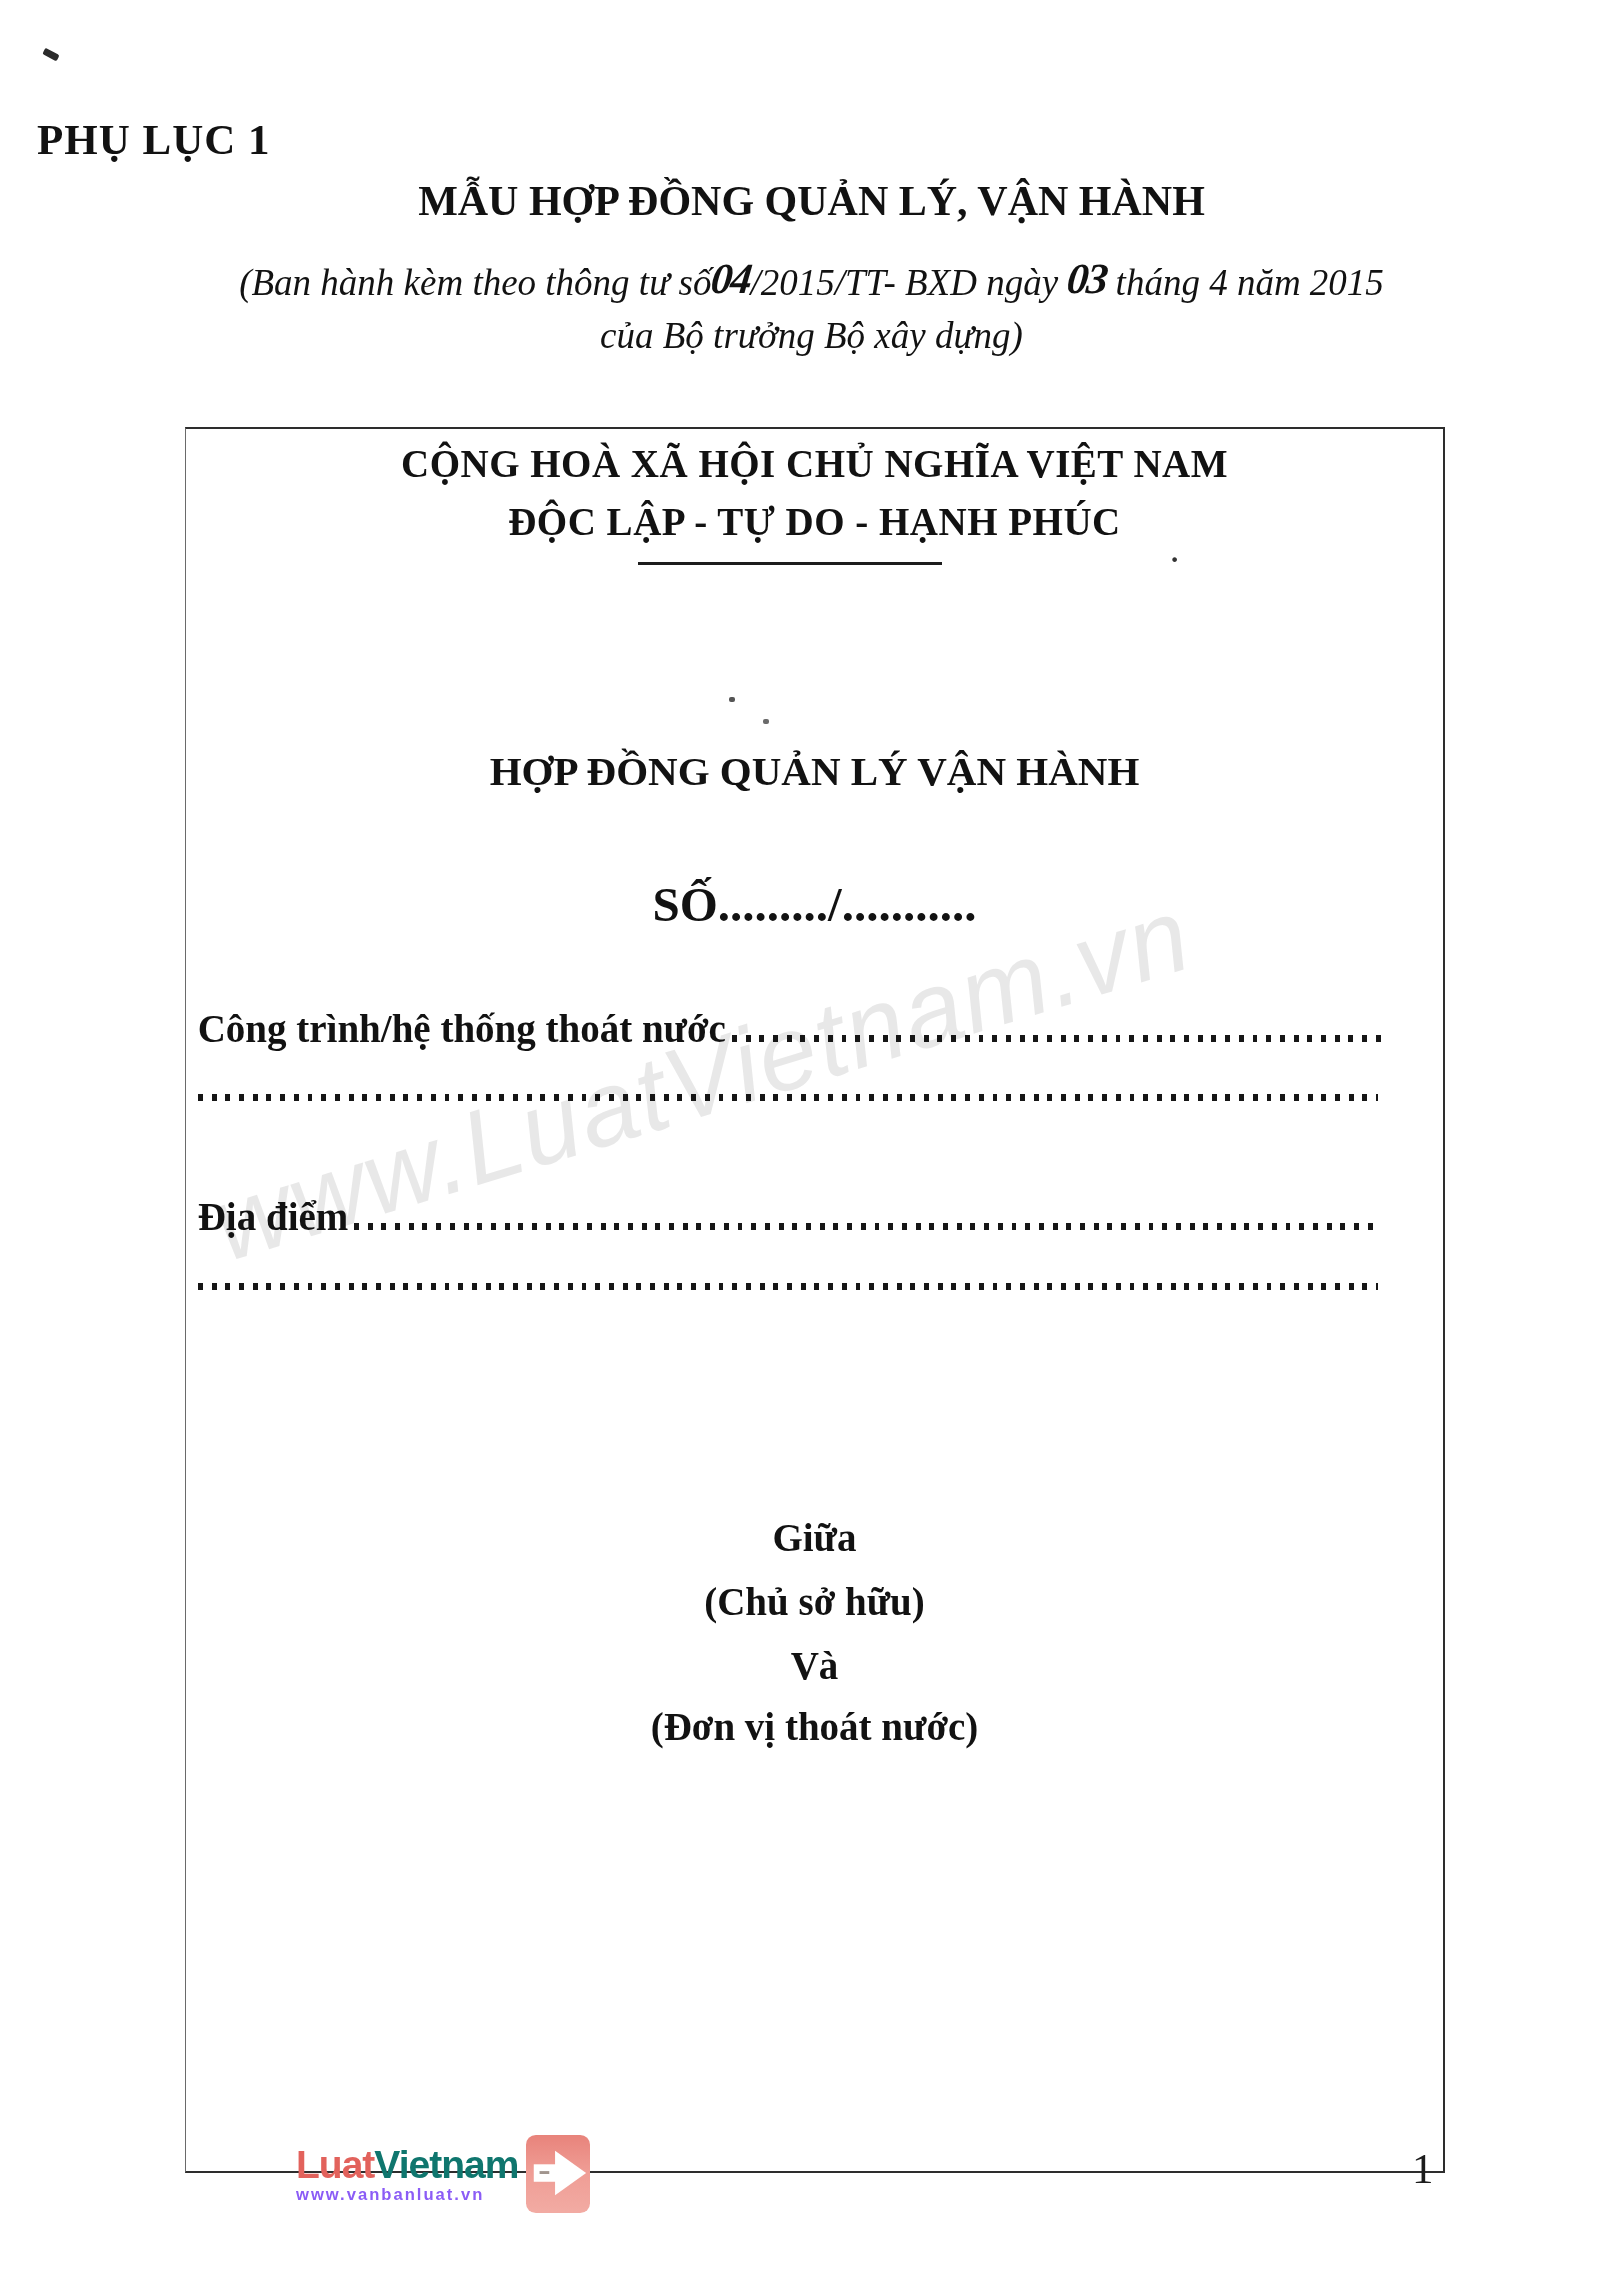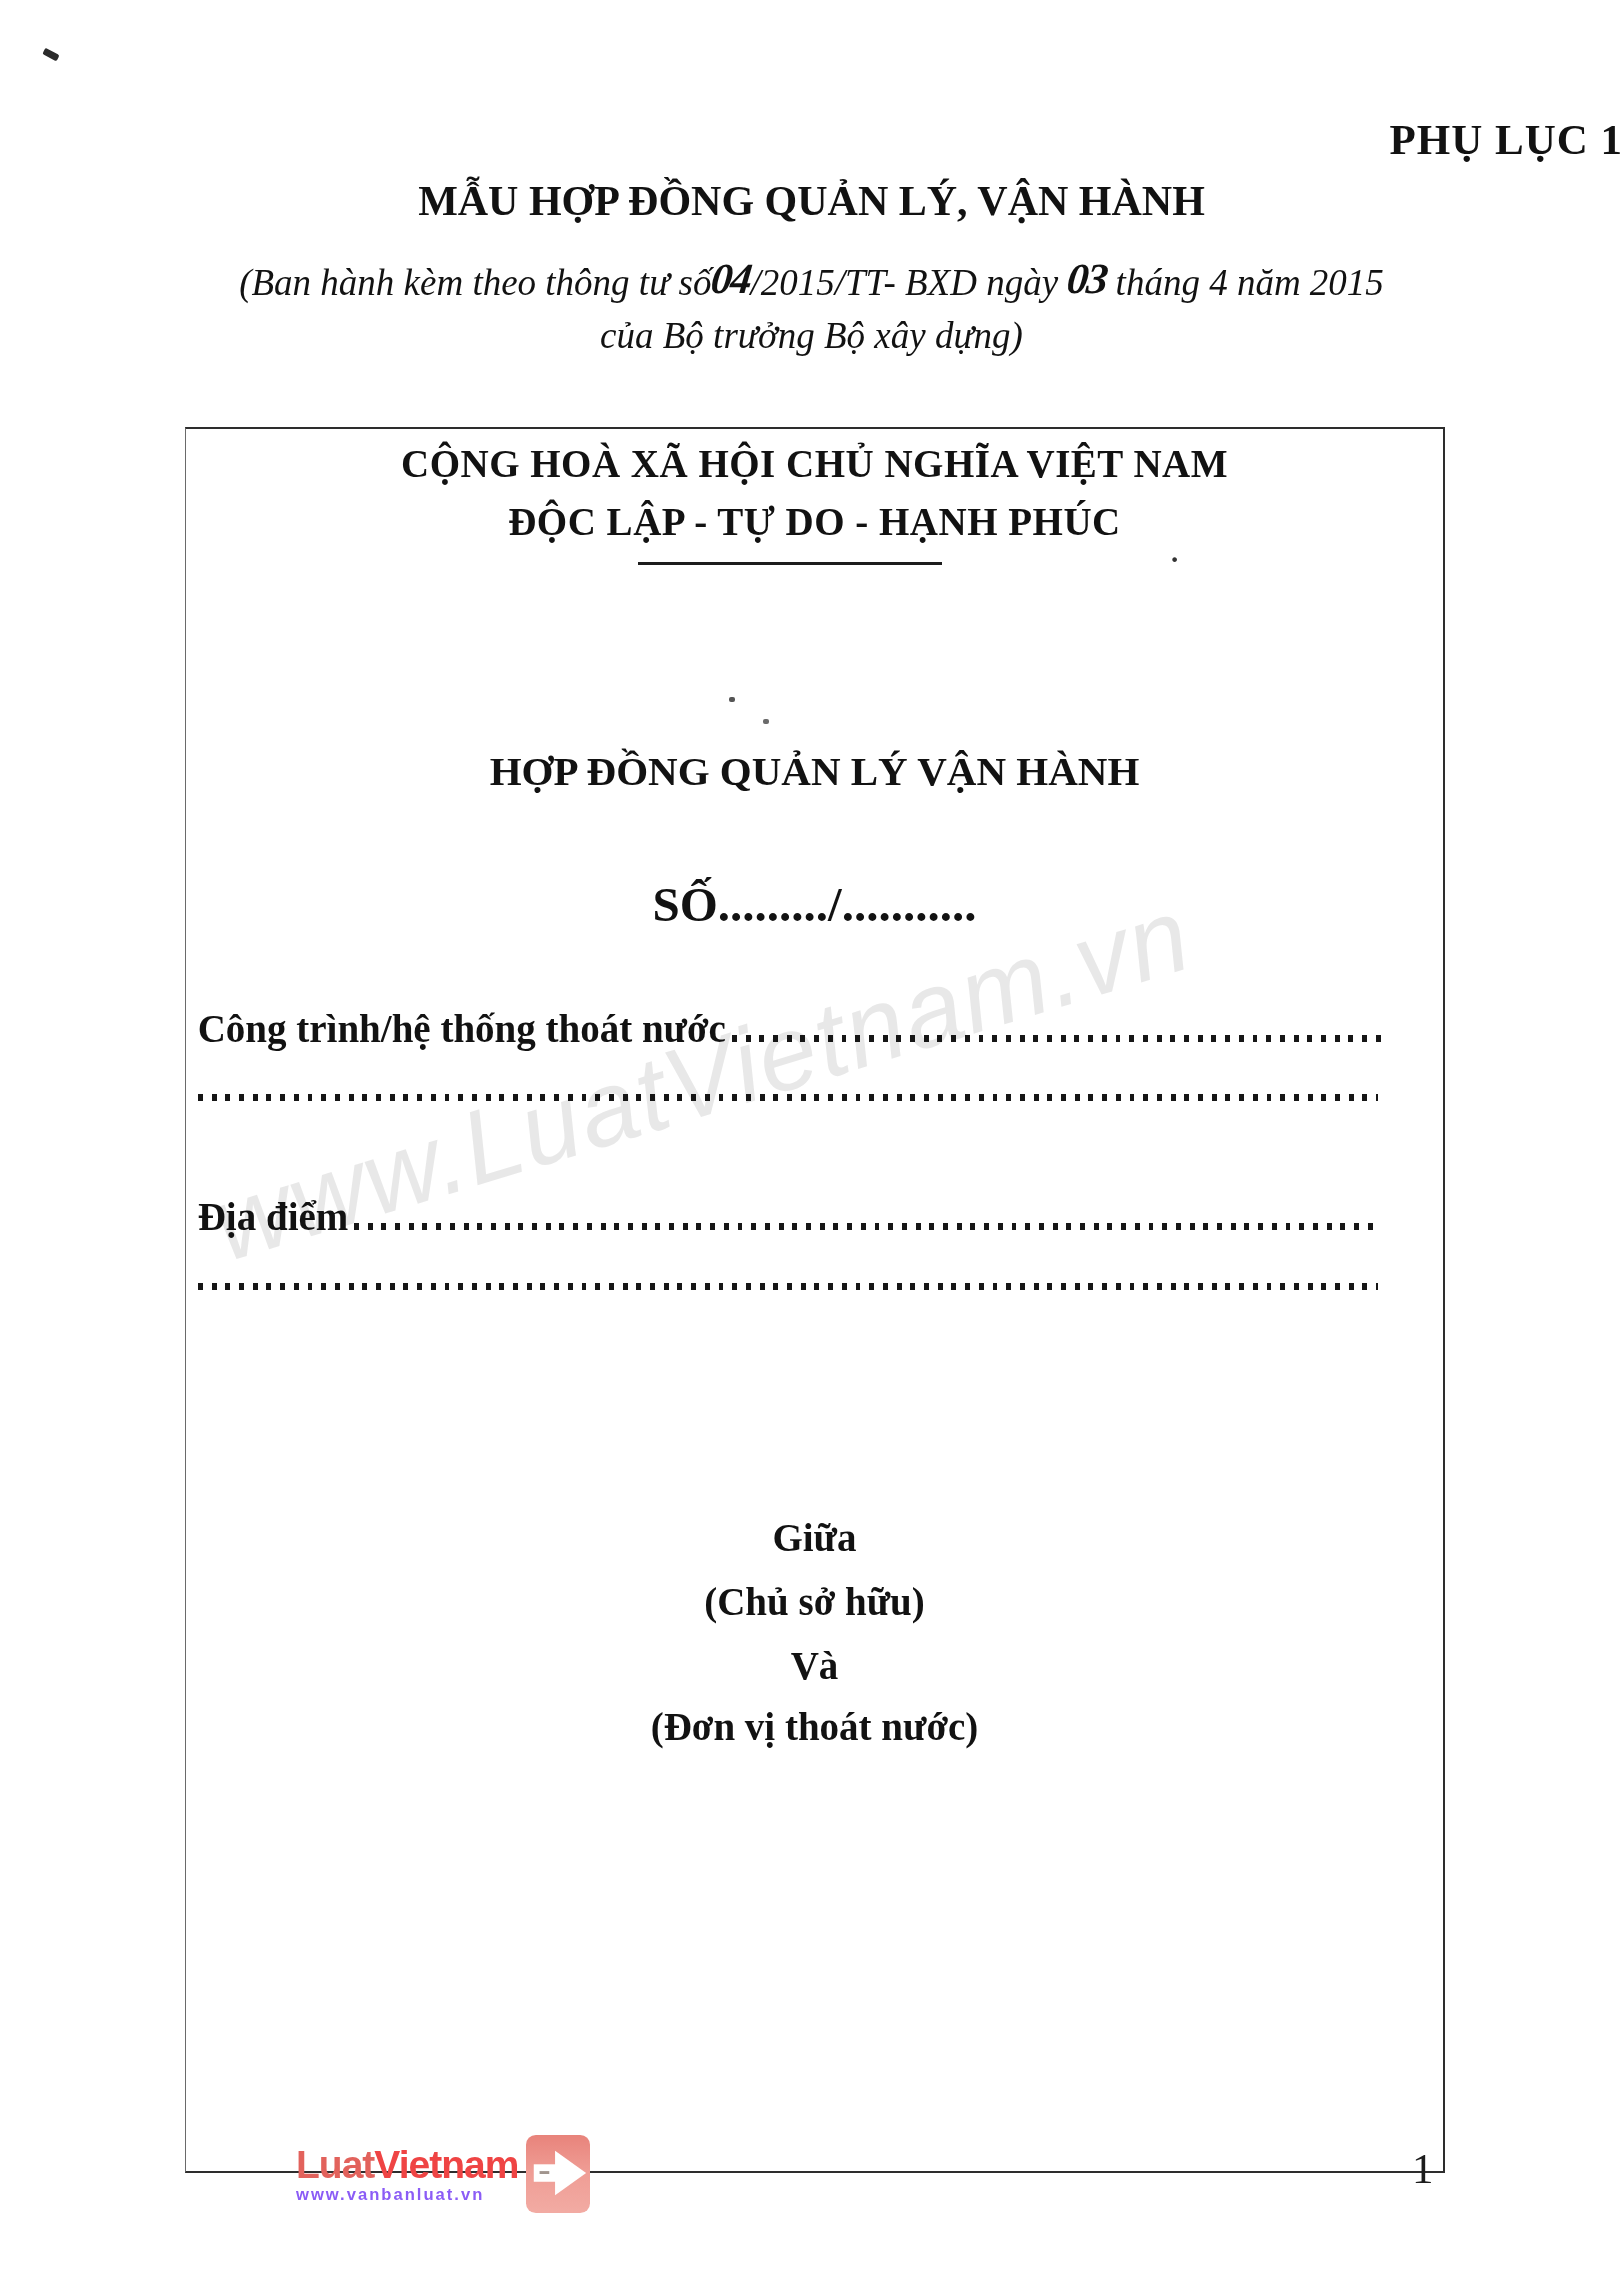--- a/index.html
+++ b/index.html
@@ -8,21 +8,21 @@
     position:relative;
     width:1623px; height:2281px;
     background:#ffffff;
     overflow:hidden;
     font-family:"Liberation Serif","DejaVu Serif",serif;
     color:#121212;
   }
   
   .appendix-title {
     position:absolute; top:115px; left:0; width:100%;
-    text-align:right; font-size:43px; font-weight:bold; letter-spacing:1px;
+    text-align:left; font-size:43px; font-weight:bold; letter-spacing:1px;padding-left:37px;
   }
   .form-title {
     position:absolute; top:177px; left:0; width:100%;
     text-align:center; font-size:42px; font-weight:bold;
   }
   .issue-line1 {
     position:absolute; top:256px; left:0; width:100%;
     text-align:center; font-size:37px; font-style:italic; white-space:nowrap;
   }
   .issue-line2 {
@@ -88,21 +88,21 @@
   .footer-logo {
     position:absolute; left:296px; top:2131px; width:278px; height:86px;
     display:flex; align-items:center; filter:blur(0.6px);
   }
   .logo-texts { line-height:1; }
   .logo-name {
     font-family:"Liberation Sans","DejaVu Sans",sans-serif;
     font-weight:bold; font-size:39px; letter-spacing:-1px; white-space:nowrap;
   }
   .logo-name .red { color:#e2625c; }
-  .logo-name .gray { color:#ef4444; }
+  .logo-name .gray { color:#0f766e; }
   .logo-site {
     font-family:"Liberation Sans","DejaVu Sans",sans-serif;
     font-size:16.6px; font-weight:bold; letter-spacing:2px; color:#8b5cf6; margin-top:2.9px;
   }
   .logo-badge {
     position:relative; width:64px; height:78px; margin-left:7.8px; flex:0 0 auto;
     background:linear-gradient(180deg,#e8837b 0%,#ef9c94 45%,#f2aba3 100%);
     border-radius:9.8px;
   }
   .logo-badge svg { position:absolute; left:0; top:0; }

